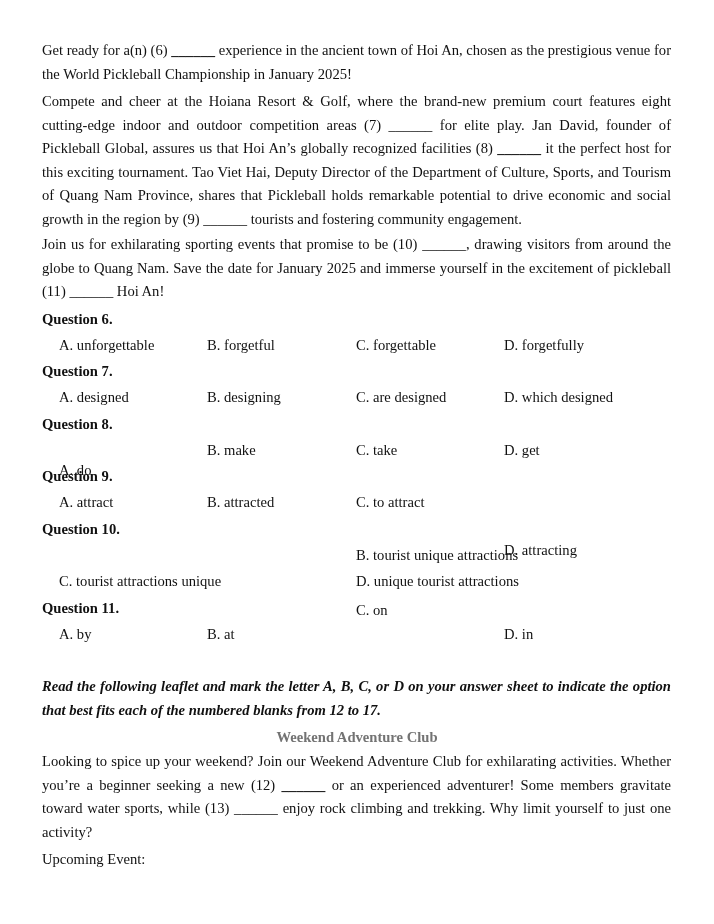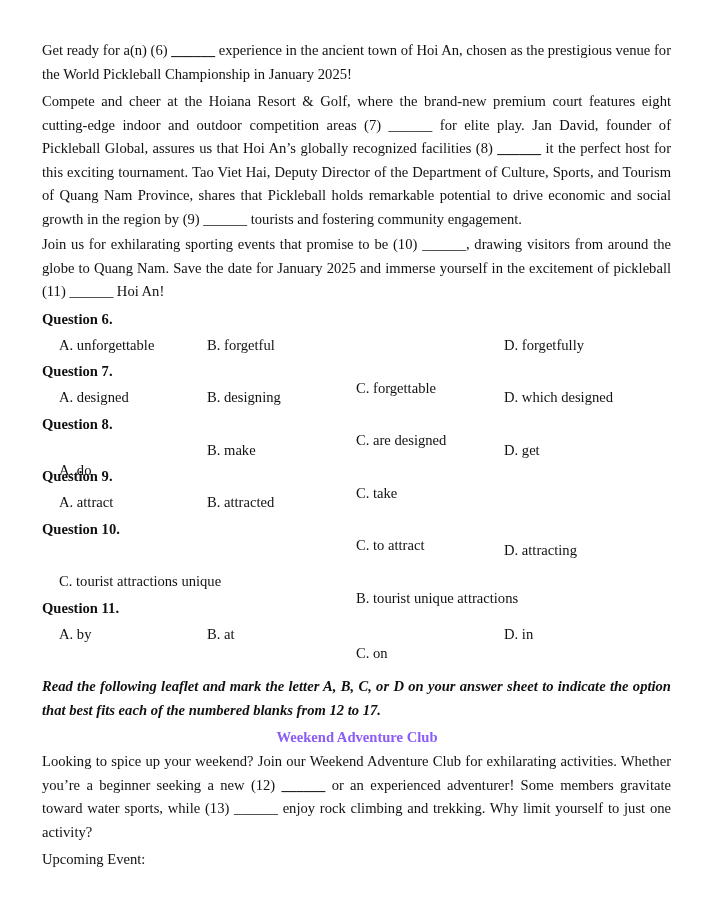--- a/index.html
+++ b/index.html
@@ -15,29 +15,29 @@
     }
     .para.last-line-left { text-align-last: left; }
     .blank-bold { font-weight: bold; }
     .qhead {
       position: absolute; left: 42px; font-weight: bold; margin: 0;
       line-height: 20px;
     }
     .opt {
       position: absolute; margin: 0; line-height: 20px; white-space: nowrap;
     }
-    .c1 { left: 59px; } .c2 { left: 207px; } .c3 { left: 356px; margin-top: 43px; } .c4 { left: 504px; }
+    .c1 { left: 59px; } .c2 { left: 207px; } .c3 { left: 356px; } .c4 { left: 504px; }
     .instr {
       position: absolute; left: 42px; width: 629px; margin: 0;
       font-weight: bold; font-style: italic; line-height: 23.5px;
       text-align: justify; text-align-last: left;
     }
     .leaflet-title {
       position: absolute; left: 0; width: 714px; text-align: center;
-      font-weight: bold; color: #8b5cf6; margin: 0; line-height: 20px;
+      font-weight: bold; color: #737373; margin: 0; line-height: 20px;
     }
   </style>
 </head>
 <body>
 
 <div class="page">
 
   <p class="para last-line-left" style="top:39px;"><span>Get ready for a(n) (6) </span><span class="blank-bold">______</span><span> experience in the ancient town of Hoi An, chosen as the prestigious venue for the World Pickleball Championship in January 2025!</span></p>
 
   <p class="para last-line-left" style="top:90px;"><span>Compete and cheer at the Hoiana Resort &amp; Golf, where the brand-new premium court features eight cutting-edge indoor and outdoor competition areas (7) </span><span>______</span><span> for elite play. Jan David, founder of Pickleball Global, assures us that Hoi An’s globally recognized facilities (8) </span><span class="blank-bold">______</span><span> it the perfect host for this exciting tournament. Tao Viet Hai, Deputy Director of the Department of Culture, Sports, and Tourism of Quang Nam Province, shares that Pickleball holds remarkable potential to drive economic and social growth in the region by (9) </span><span>______</span><span> tourists and fostering community engagement.</span></p>
@@ -64,20 +64,21 @@
 
   <p class="qhead" style="top:466px;">Question 9.</p>
   <p class="opt c1" style="top:492px;text-align:right;">A. attract</p>
   <p class="opt c2" style="top:492px;">B. attracted</p>
   <p class="opt c3" style="top:492px;font-family:Liberation Serif, serif;">C. to attract</p>
   <p class="opt c4" style="top:492px;margin-top:48px;">D. attracting</p>
 
   <p class="qhead" style="top:519px;">Question 10.</p>
   <p class="opt c3" style="top:545px;">B. tourist unique attractions</p>
   <p class="opt c1" style="top:571px;">C. tourist attractions unique</p>
+  <p class="opt c3" style="top:571px;">D. unique tourist attractions</p>
 
   <p class="qhead" style="top:598px;">Question 11.</p>
   <p class="opt c1" style="top:624px;">A. by</p>
   <p class="opt c2" style="top:624px;">B. at</p>
   <p class="opt c3" style="top:600px;">C. on</p>
   <p class="opt c4" style="top:624px;">D. in</p>
 
   <p class="instr" style="top:675px;">Read the following leaflet and mark the letter A, B, C, or D on your answer sheet to indicate the option that best fits each of the numbered blanks from 12 to 17.</p>
 
   <p class="leaflet-title" style="top:727px;">Weekend Adventure Club</p>

